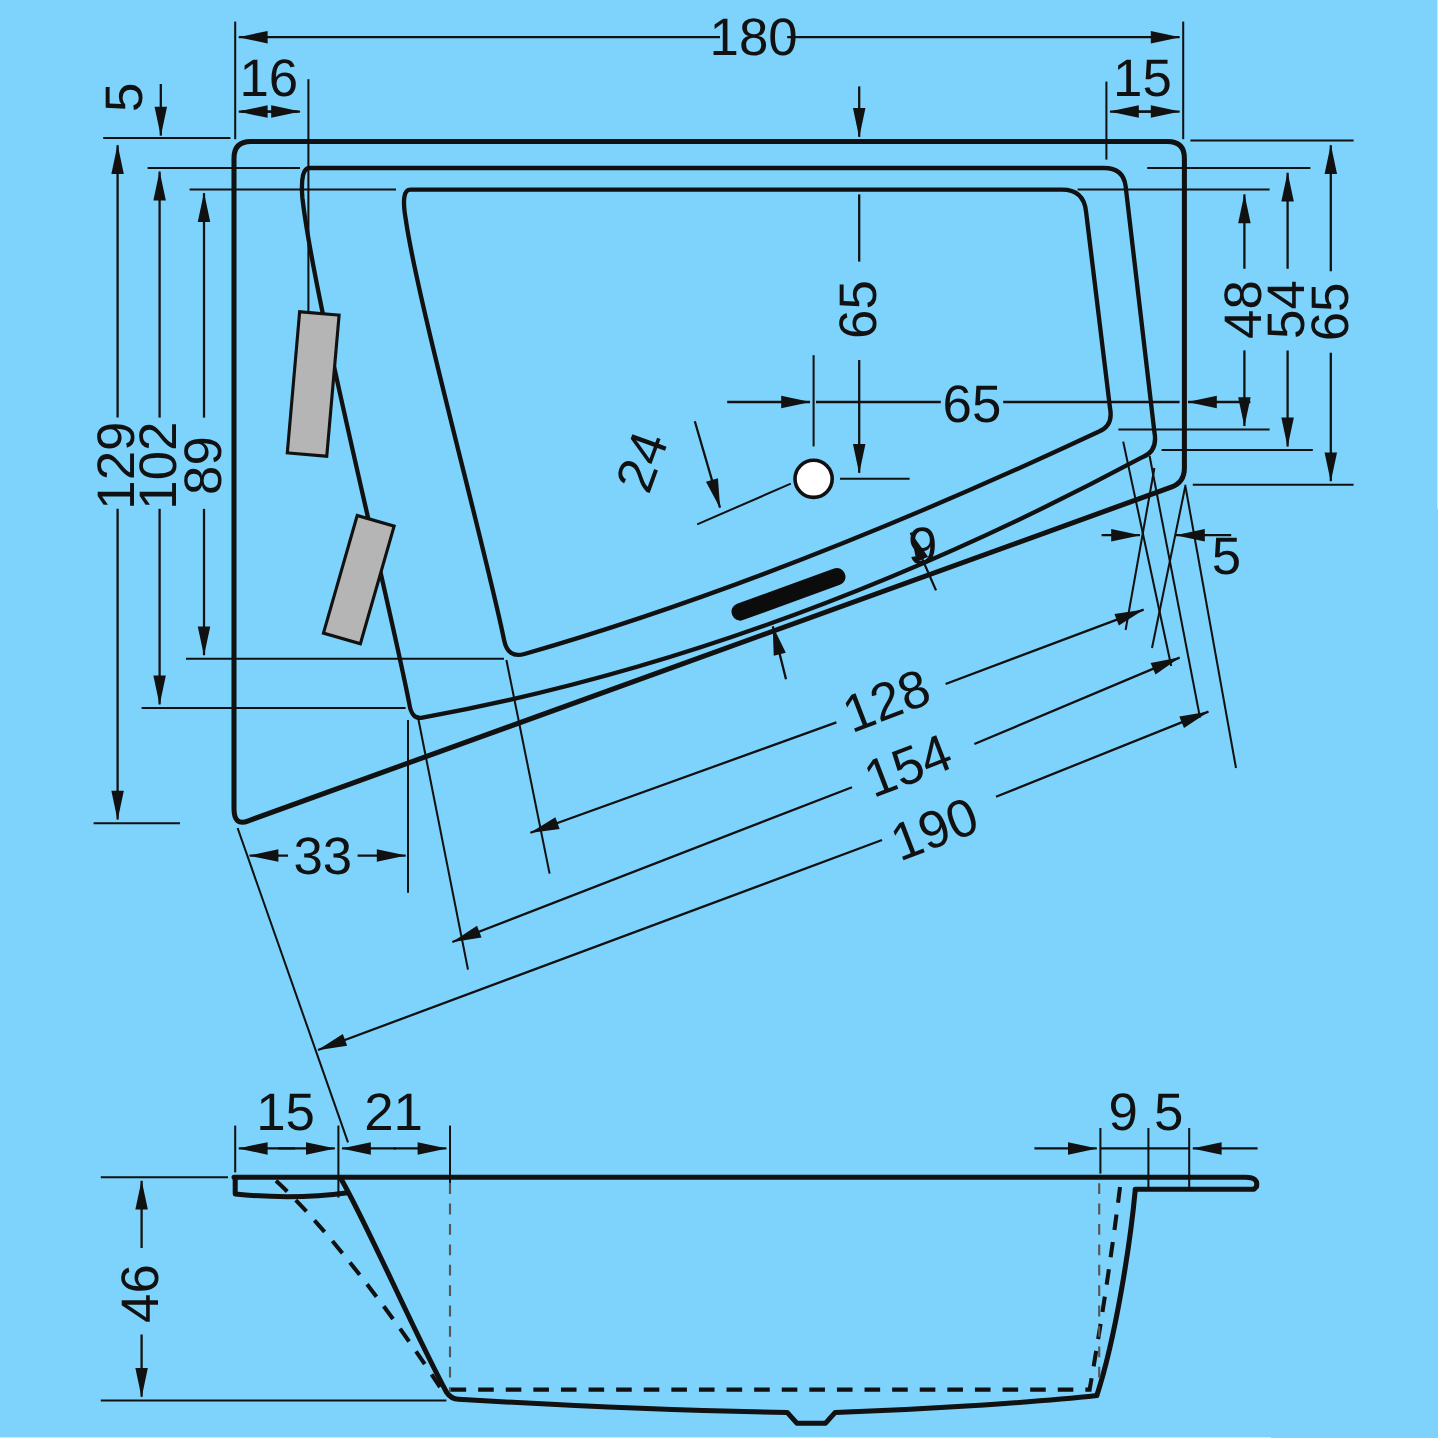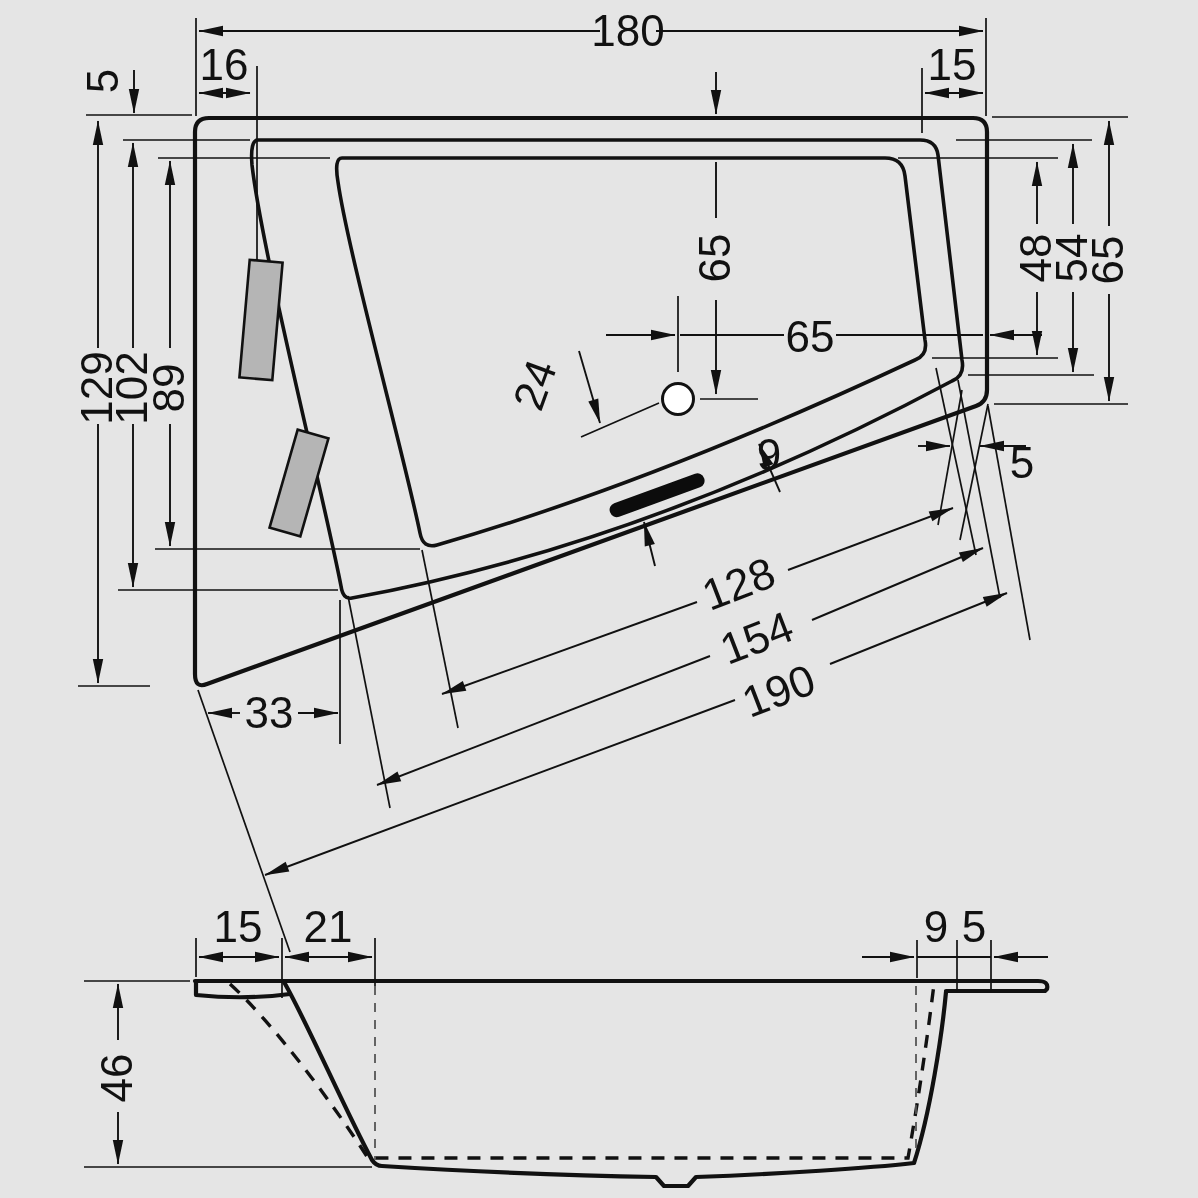--- a/index.html
+++ b/index.html
@@ -1,16 +1,16 @@
 <!DOCTYPE html>
 <html><head>
 <meta charset="utf-8">
 <style>
   html,body{margin:0;padding:0;background:#fff;}
-  .stage{position:relative;width:1198px;height:1198px;background:#e5e5e5;overflow:hidden;}
+  .stage{position:relative;width:1198px;height:1198px;background:#7dd3fc;overflow:hidden;}
   svg{display:block;}
   text{font-family:"Liberation Sans","DejaVu Sans",sans-serif;font-size:44px;fill:#111;text-anchor:middle;}
   .ol{stroke:#111;stroke-width:4.2;fill:none;stroke-linejoin:round;stroke-linecap:round;}
   .ol2{stroke:#111;stroke-width:3.6;fill:none;stroke-linejoin:round;stroke-linecap:round;}
   .tl{stroke:#111;stroke-width:1.7;fill:none;}
   .dim{stroke:#111;stroke-width:1.9;fill:none;}
   .dsh{stroke:#111;stroke-width:3.4;fill:none;stroke-dasharray:13 10;stroke-linecap:butt;}
   .dshtl{stroke:#555;stroke-width:1.8;fill:none;stroke-dasharray:9 8;}
   .hr{fill:#b5b5b5;stroke:#111;stroke-width:2.6;}
 </style>

